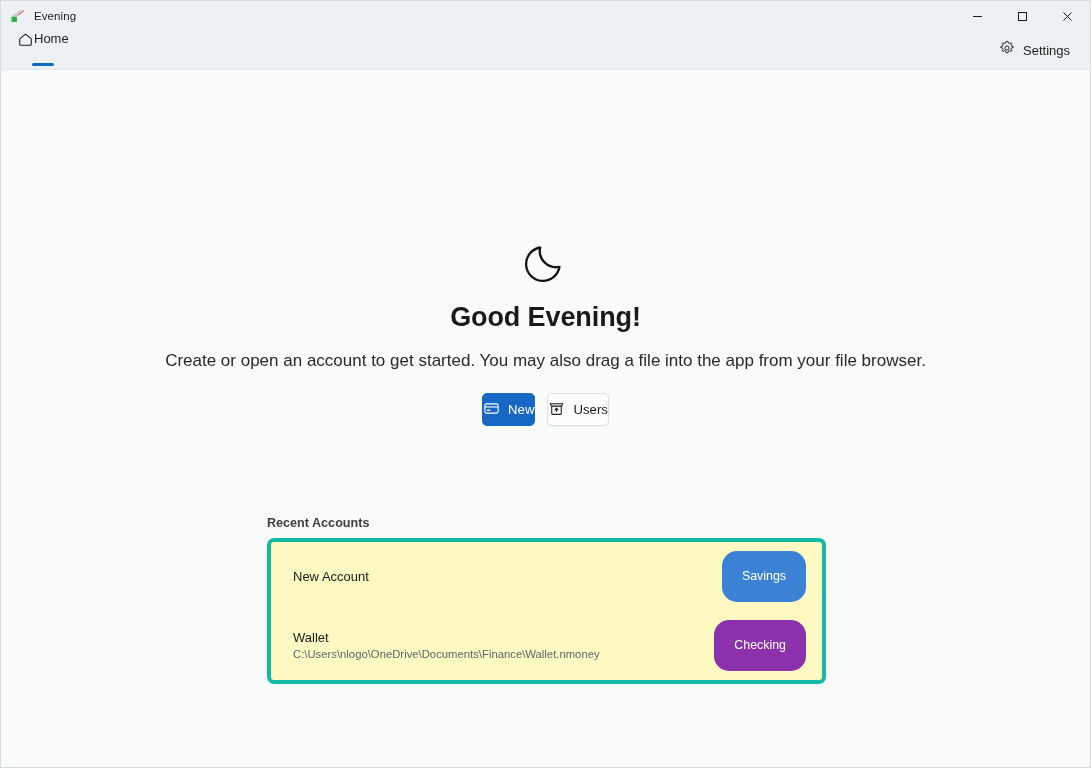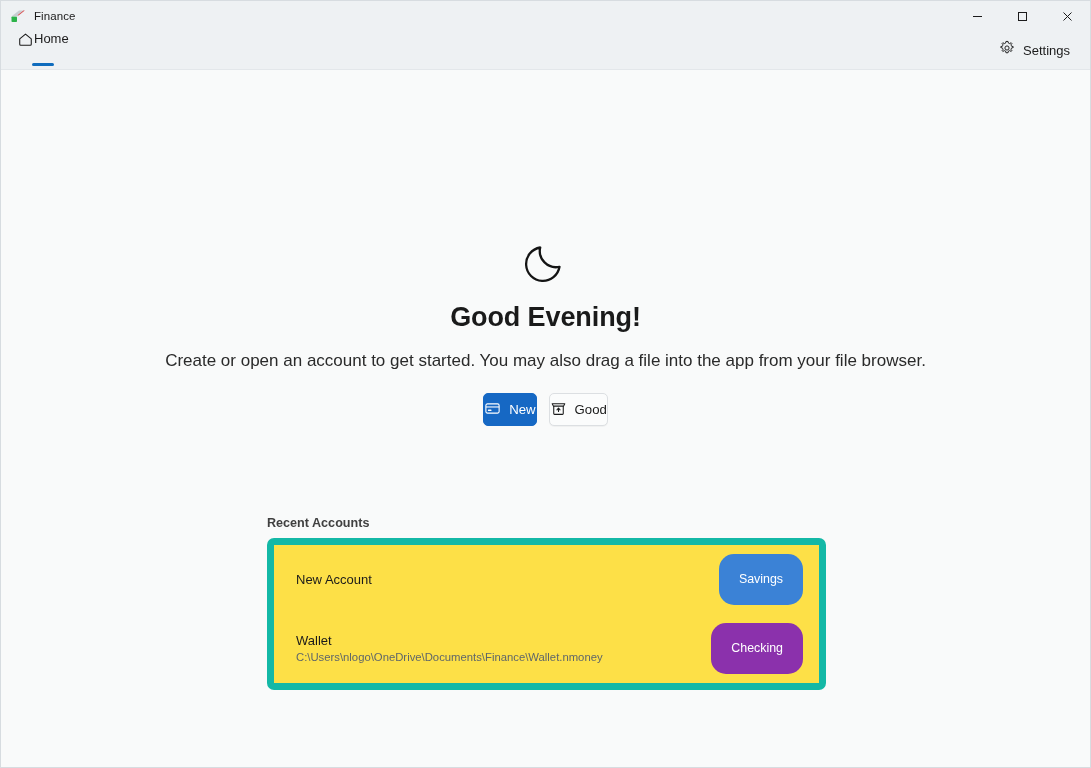--- a/index.html
+++ b/index.html
@@ -186,22 +186,22 @@
     top: 446px;
     width: 559px;
   }
   .recent-title {
     font-size: 12.6px;
     font-weight: 700;
     color: #404040;
     margin-bottom: 8px;
   }
   .accounts-card {
-    background: #fde047;
-    border: 7px solid #14b8a6;
+    background: #fef9c3;
+    border: 4px solid #14b8a6;
     border-radius: 7px;
     overflow: hidden;
   }
   .account-row {
     display: flex;
     align-items: center;
     padding: 9px 16px 9px 22px;
     gap: 12px;
     min-height: 42px;
     box-sizing: border-box;
@@ -250,21 +250,21 @@
 
   <div class="titlebar">
     <div class="titlebar-left">
       <span class="app-icon">
         <svg width="16" height="16" viewBox="0 0 16 16">
           <rect x="1.5" y="8.5" width="5.5" height="5.5" rx="0.8" fill="#2db34a"></rect>
           <path d="M2 8 L9 2.5 L14.5 2.5 L7 8.5 Z" fill="#c9cfd4"></path>
           <path d="M7.5 7.2 L13.5 2.5 L14.8 2.6 L8.6 7.6 Z" fill="#e04b4b"></path>
         </svg>
       </span>
-      <span class="app-title">Finance</span>
+      <span class="app-title">Evening</span>
     </div>
     <div class="winbtns">
       <div class="winbtn">
         <svg width="11" height="11" viewBox="0 0 11 11">
             <path d="M1 5.5 H10" stroke="currentColor" stroke-width="1" fill="none"></path>
           </svg>
       </div>
       <div class="winbtn">
         <svg width="11" height="11" viewBox="0 0 11 11">
             <rect x="1.5" y="1.5" width="8" height="8" stroke="currentColor" stroke-width="1" fill="none"></rect>
@@ -322,21 +322,21 @@
           <span>New</span>
         </div>
         <div class="btn btn-secondary">
           <span>
             <svg width="17" height="17" viewBox="0 0 20 20" fill="none" stroke="#1b1b1b" stroke-width="1.25" stroke-linejoin="round">
               <path d="M2.6 4.4 H17.4 L16 7.2 H4 Z"></path>
               <path d="M4.4 7.2 V16 a0.9 0.9 0 0 0 0.9 0.9 H14.7 a0.9 0.9 0 0 0 0.9 -0.9 V7.2"></path>
               <path d="M10 9.4 V13.4 M8.2 11.6 L10 9.4 L11.8 11.6" stroke-linecap="round"></path>
             </svg>
           </span>
-          <span>Good</span>
+          <span>Users</span>
         </div>
       </div>
     </div>
 
     <div class="recent-wrap">
       <div class="recent-title">Recent Accounts</div>
       <div class="accounts-card">
 
         <div class="account-row">
           <div class="account-info">

